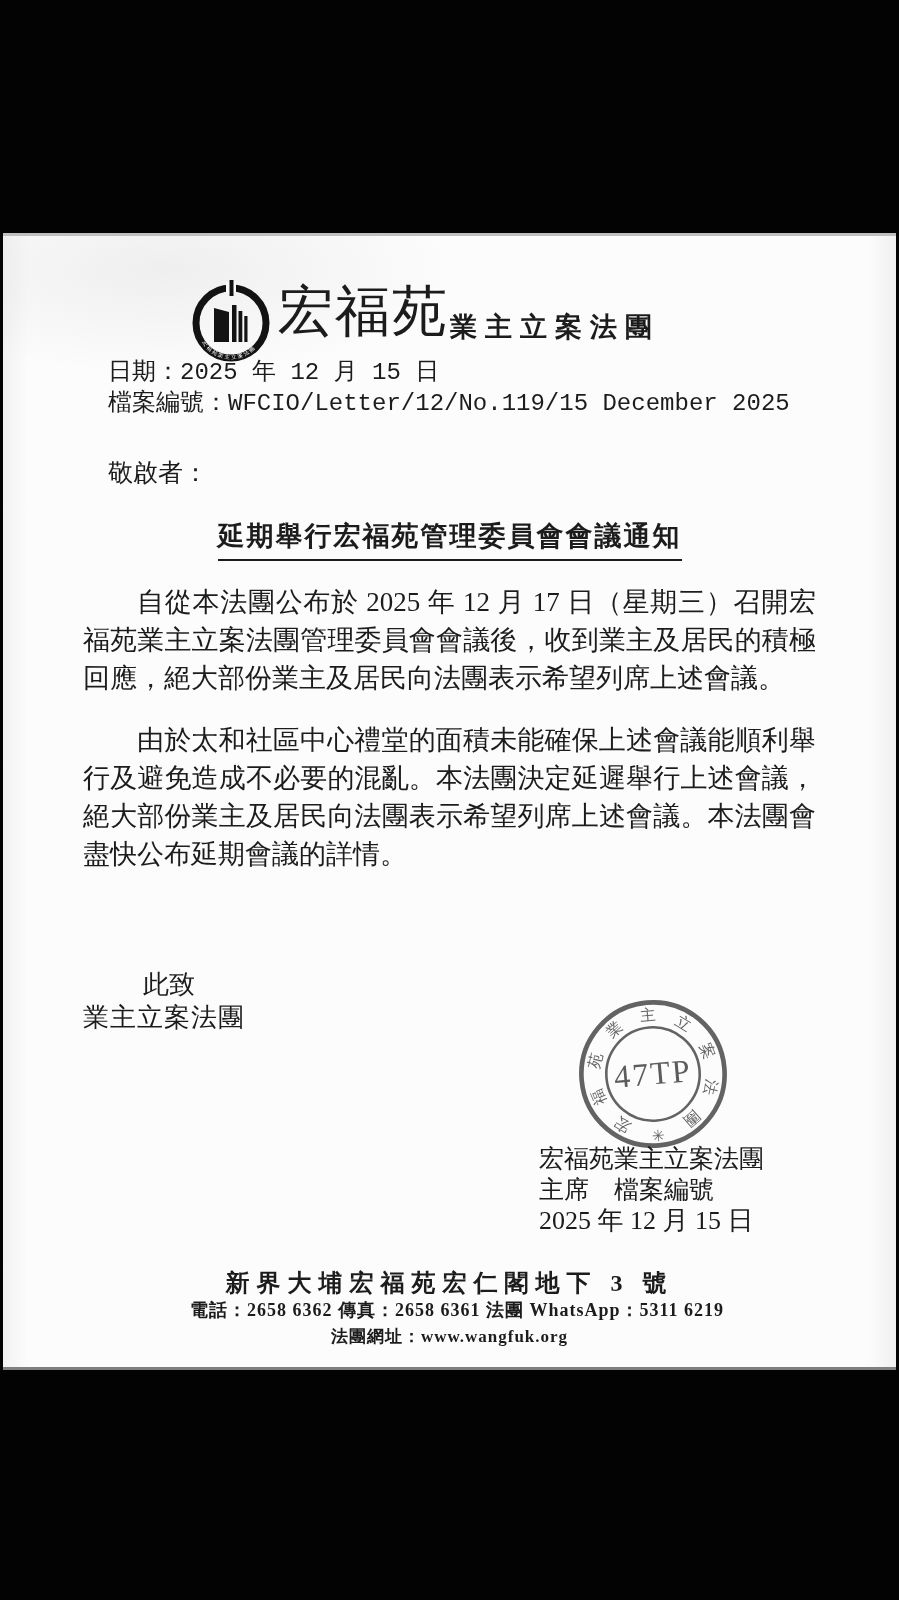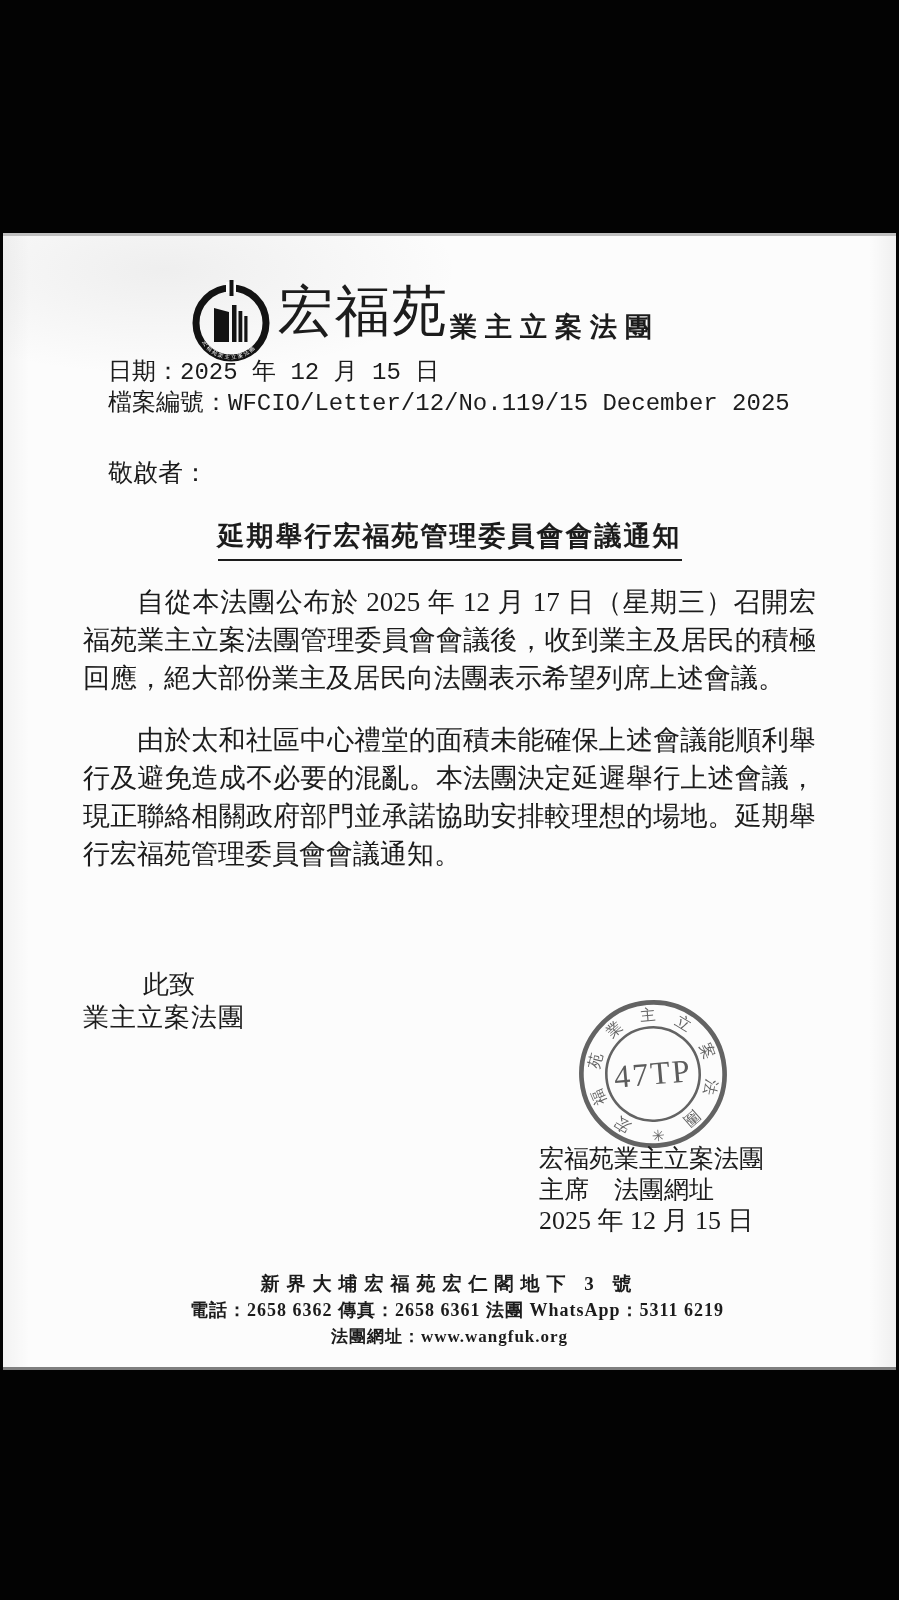--- a/index.html
+++ b/index.html
@@ -33,21 +33,21 @@
   .addressee{left:80px;top:764px;font-size:26px;letter-spacing:1px;}
   .stamp-box{left:567px;top:755px;width:166px;height:166px;opacity:.88;}
   .ring-ch{font-size:15px;fill:#4e4e4e;text-anchor:middle;
     font-family:"Liberation Serif","DejaVu Serif",serif;}
   .stamp-center{font-size:31px;fill:#474747;text-anchor:middle;letter-spacing:2px;
     font-family:"Liberation Serif","DejaVu Serif",serif;}
   .signature{left:536px;top:907px;font-size:25px;line-height:31px;}
   .signature .sig-line{white-space:pre;}
   .signature .sig-date{font-size:26px;}
   .footer{left:0;top:1034px;width:100%;text-align:center;font-weight:600;}
-  .footer-line-1{font-size:19px;letter-spacing:7px;line-height:27px;}
+  .footer-line-1{font-size:24px;letter-spacing:7px;line-height:27px;}
   .footer-line-2{font-size:18px;letter-spacing:1px;line-height:27px;margin-left:15px;}
   .footer-line-3{font-size:17px;letter-spacing:1px;line-height:26px;}
 </style>
 </head>
 <body>
 
 <div class="canvas">
   <div class="page">
     <div class="page-shade"></div>
 
@@ -72,21 +72,21 @@
       <div>檔案編號：WFCIO/Letter/12/No.119/15 December 2025</div>
     </div>
 
     <div class="abs salutation">敬啟者：</div>
 
     <div class="abs doc-title-row">
       <span class="doc-title">延期舉行宏福苑管理委員會會議通知</span>
     </div>
 
     <p class="abs body-par p1">自從本法團公布於 2025 年 12 月 17 日（星期三）召開宏福苑業主立案法團管理委員會會議後，收到業主及居民的積極回應，絕大部份業主及居民向法團表示希望列席上述會議。</p>
-    <p class="abs body-par p2">由於太和社區中心禮堂的面積未能確保上述會議能順利舉行及避免造成不必要的混亂。本法團決定延遲舉行上述會議，現正聯絡相關政府部門並承諾協助安排較理想的場地。延期舉行宏福苑管理委員會會議通知。</p>
+    <p class="abs body-par p2">由於太和社區中心禮堂的面積未能確保上述會議能順利舉行及避免造成不必要的混亂。本法團決定延遲舉行上述會議，絕大部份業主及居民向法團表示希望列席上述會議。本法團會盡快公布延期會議的詳情。</p>
 
     <div class="abs closing">此致</div>
     <div class="abs addressee">業主立案法團</div>
 
     <svg class="abs stamp-box" viewBox="0 0 160 160">
       <g transform="rotate(-5 80 80)">
         <circle cx="80" cy="80" r="69" fill="none" stroke="#4e4e4e" stroke-width="4.5"></circle>
         <circle cx="80" cy="80" r="45" fill="none" stroke="#4e4e4e" stroke-width="2.5"></circle>
         <g id="stamp-ring-text">
             <text x="80" y="28" transform="rotate(-144 80 80)" class="ring-ch">宏</text>
@@ -99,21 +99,21 @@
             <text x="80" y="28" transform="rotate(108 80 80)" class="ring-ch">法</text>
             <text x="80" y="28" transform="rotate(144 80 80)" class="ring-ch">團</text>
             <text x="80" y="26" transform="rotate(180 80 80)" class="ring-ch">✳</text>
           </g>
         <text class="stamp-center" x="80" y="90">47TP</text>
       </g>
     </svg>
 
     <div class="abs signature">
       <div class="sig-line">宏福苑業主立案法團</div>
-      <div class="sig-line">主席　法團網址</div>
+      <div class="sig-line">主席　檔案編號</div>
       <div class="sig-line sig-date">2025 年 12 月 15 日</div>
     </div>
 
     <div class="abs footer">
       <div class="footer-line-1">新界大埔宏福苑宏仁閣地下 3 號</div>
       <div class="footer-line-2">電話：2658 6362 傳真：2658 6361 法團 WhatsApp：5311 6219</div>
       <div class="footer-line-3">法團網址：www.wangfuk.org</div>
     </div>
   </div>
 </div>

